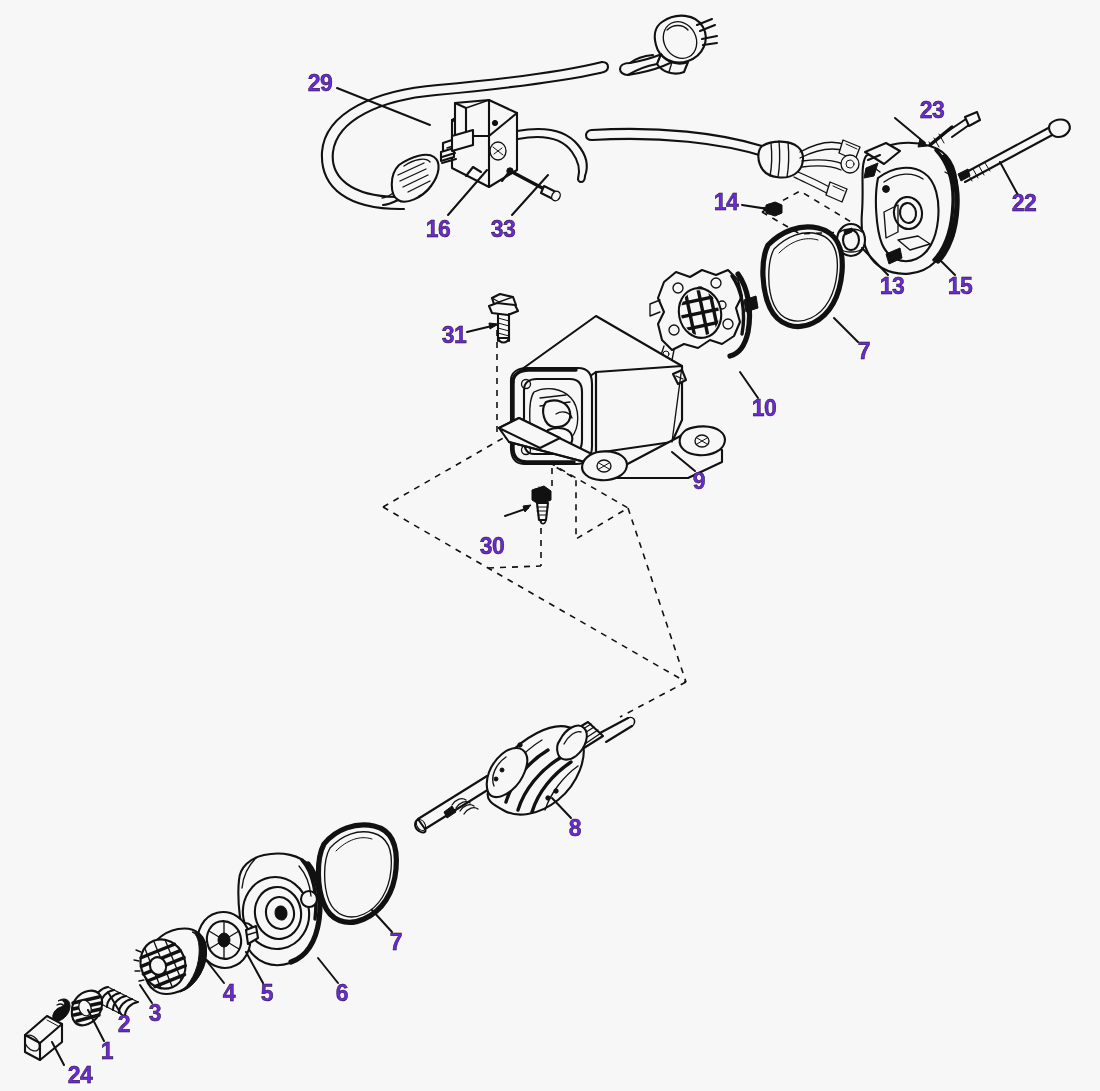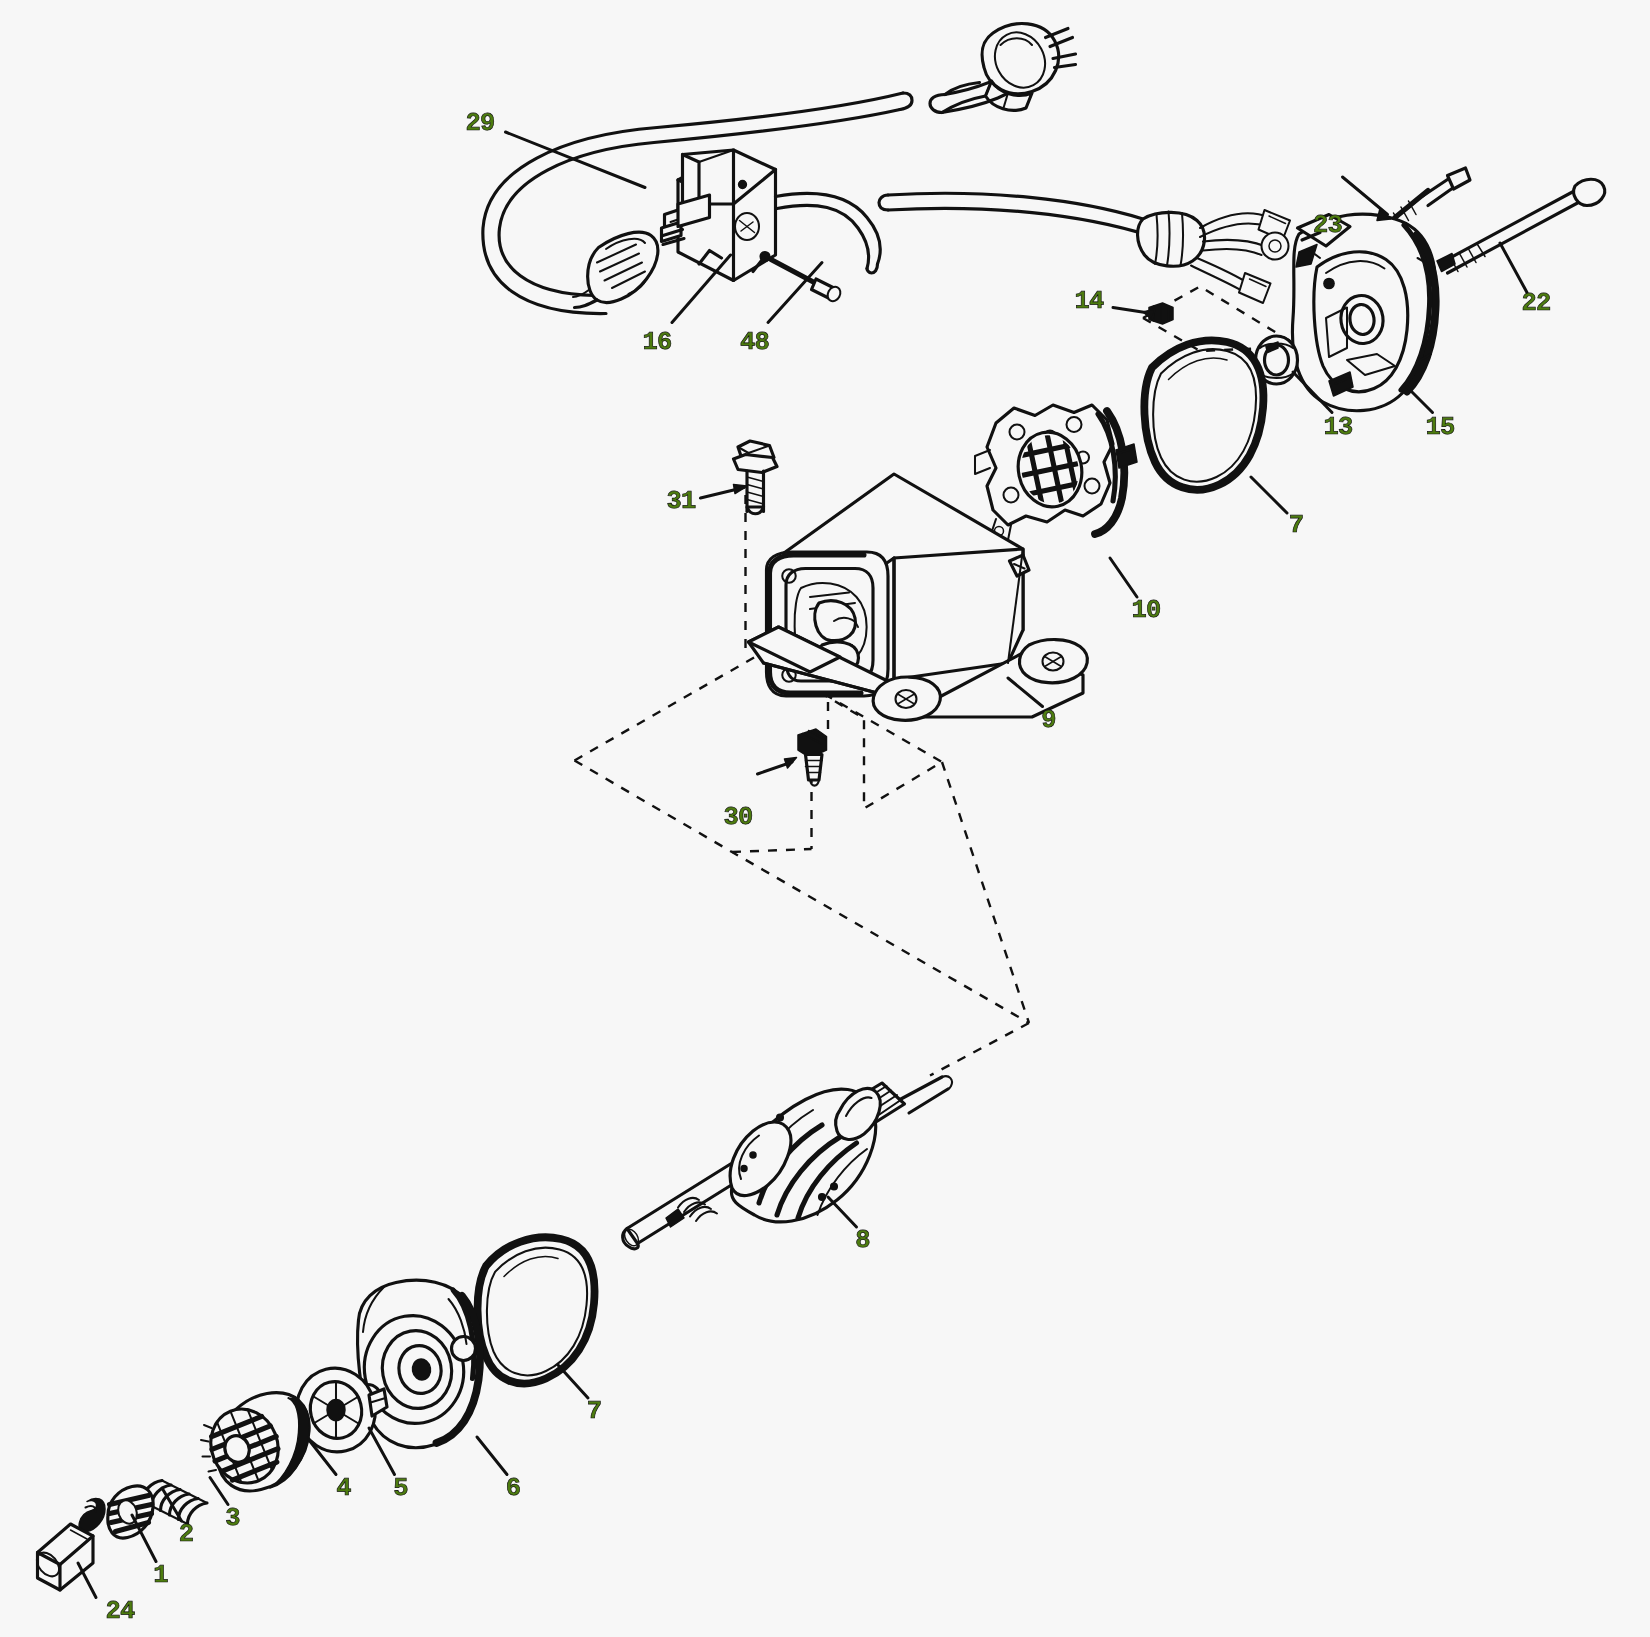--- a/index.html
+++ b/index.html
@@ -31,24 +31,24 @@
   .ln-hair { fill: none; stroke: #111111; stroke-width: 1.0; stroke-linecap: round; stroke-linejoin: round; }
   .ln-thick { fill: none; stroke: #111111; stroke-width: 3.4; stroke-linecap: round; stroke-linejoin: round; }
   .ln-xthick { fill: none; stroke: #111111; stroke-width: 5.2; stroke-linecap: round; stroke-linejoin: round; }
   .fillw { fill: #f7f7f7; stroke: #111111; stroke-width: 2.1; stroke-linejoin: round; stroke-linecap: round; }
   .fillw-thin { fill: #f7f7f7; stroke: #111111; stroke-width: 1.35; stroke-linejoin: round; stroke-linecap: round; }
   .fillk { fill: #111111; stroke: #111111; stroke-width: 1; stroke-linejoin: round; }
   .leader { fill: none; stroke: #111111; stroke-width: 2.0; stroke-linecap: round; }
   .dash { fill: none; stroke: #111111; stroke-width: 1.6; stroke-linecap: butt; stroke-dasharray: 6 6; }
   .callout {
     position: absolute;
-    font-family: Liberation Mono, monospace;
-    font-size: 17px;
+    font-family: Liberation Sans, sans-serif;
+    font-size: 23px;
     font-weight: bold;
-    color: #4d7c0f;
+    color: #6d28d9;
     letter-spacing: -0.5px;
     white-space: nowrap;
     transform: translate(-50%, -50%);
     -webkit-text-stroke: 0.45px #111111;
   }
 </style>
 </head>
 <body>
 
 <div id="diagram-root">
@@ -584,22 +584,22 @@
       <path class="fillk" d="M 489,323 L 498,324 L 490,329 Z"></path>
       <path class="fillk" d="M 762,208 L 770,206 L 768,213 Z"></path>
       <path class="fillk" d="M 523,506 L 531,505 L 525,512 Z"></path>
       <path class="fillk" d="M 920,139 L 927,146 L 918,147 Z"></path>
     </g>
 
   </svg>
 
   <div class="callout" style="left:320px; top:83px;">29</div>
   <div class="callout" style="left:438px; top:229px;">16</div>
-  <div class="callout" style="left:503px; top:229px;">48</div>
-  <div class="callout" style="left:885px; top:110px;margin-top:41px;">23</div>
+  <div class="callout" style="left:503px; top:229px;">33</div>
+  <div class="callout" style="left:932px; top:110px;">23</div>
   <div class="callout" style="left:1024px; top:203px;">22</div>
   <div class="callout" style="left:726px; top:202px;">14</div>
   <div class="callout" style="left:892px; top:286px;">13</div>
   <div class="callout" style="left:960px; top:286px;text-align:center;">15</div>
   <div class="callout" style="left:864px; top:351px;">7</div>
   <div class="callout" style="left:764px; top:408px;">10</div>
   <div class="callout" style="left:454px; top:335px;">31</div>
   <div class="callout" style="left:699px; top:481px;">9</div>
   <div class="callout" style="left:492px; top:518px;margin-top:28px;">30</div>
   <div class="callout" style="left:575px; top:828px;">8</div>

